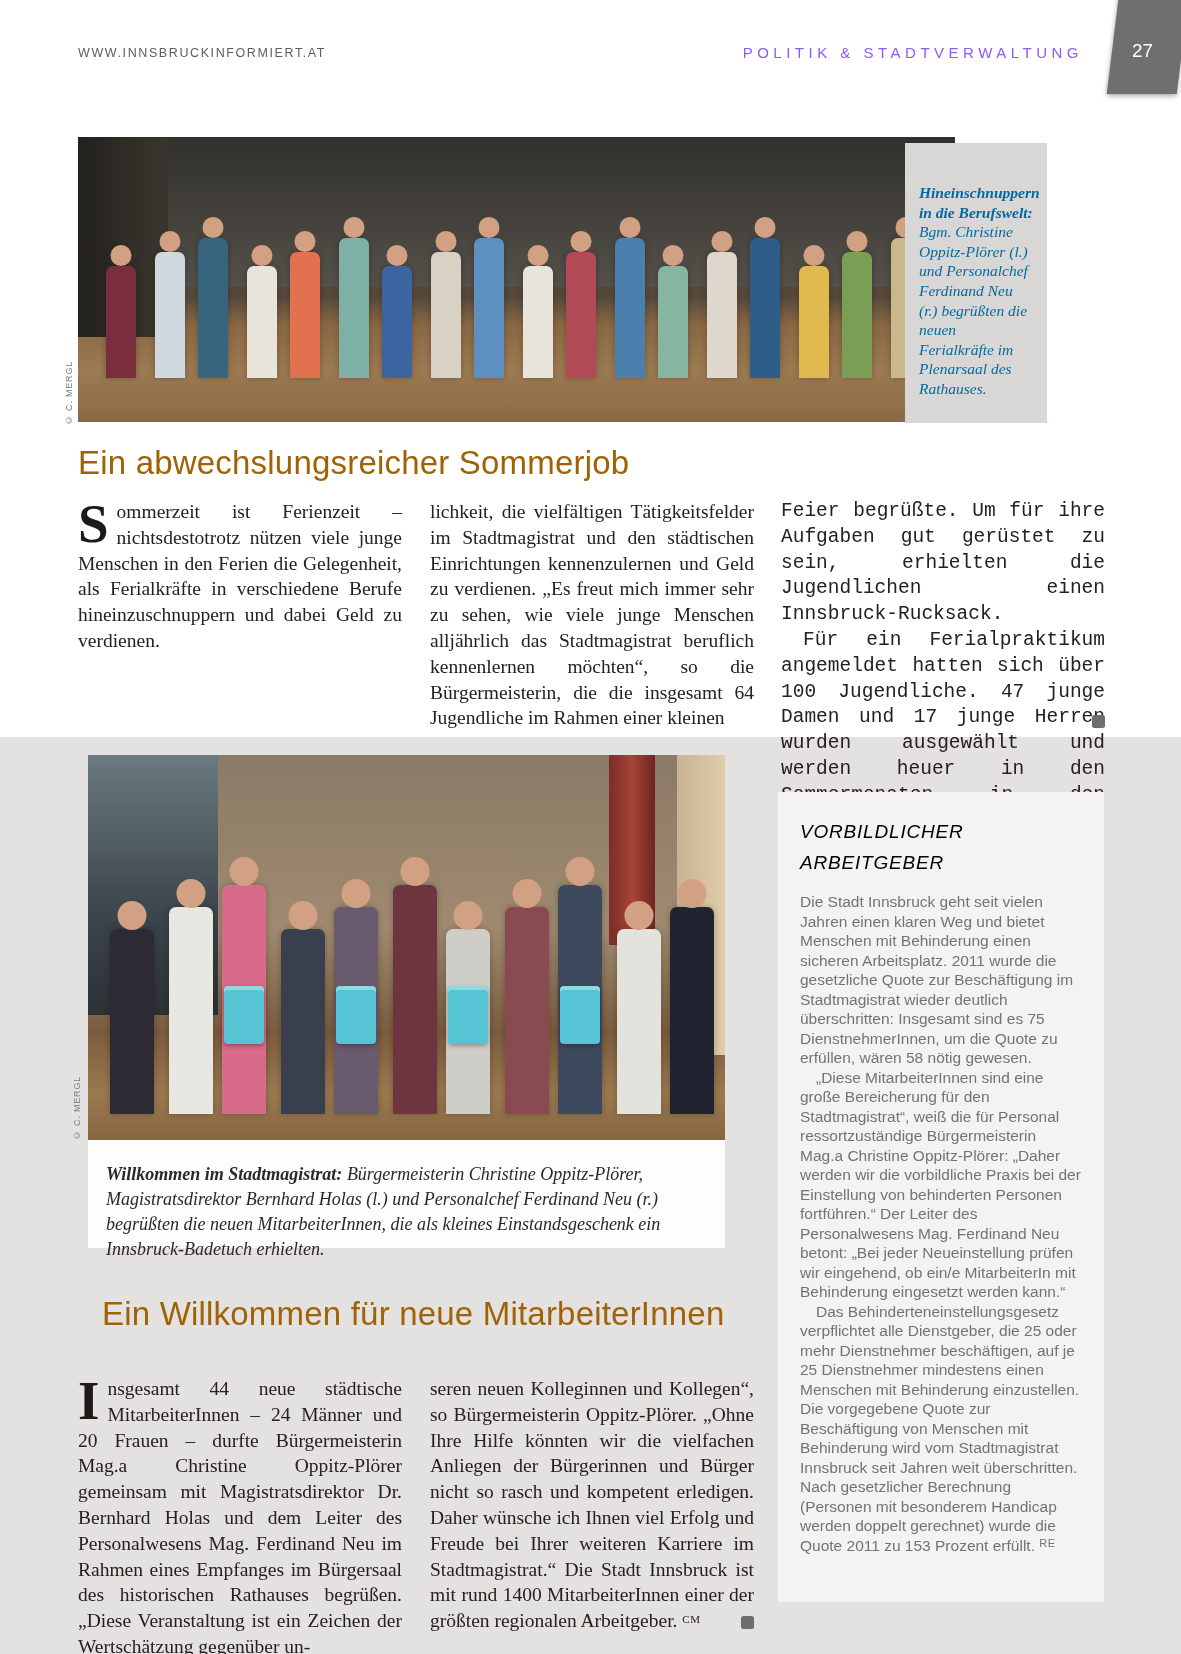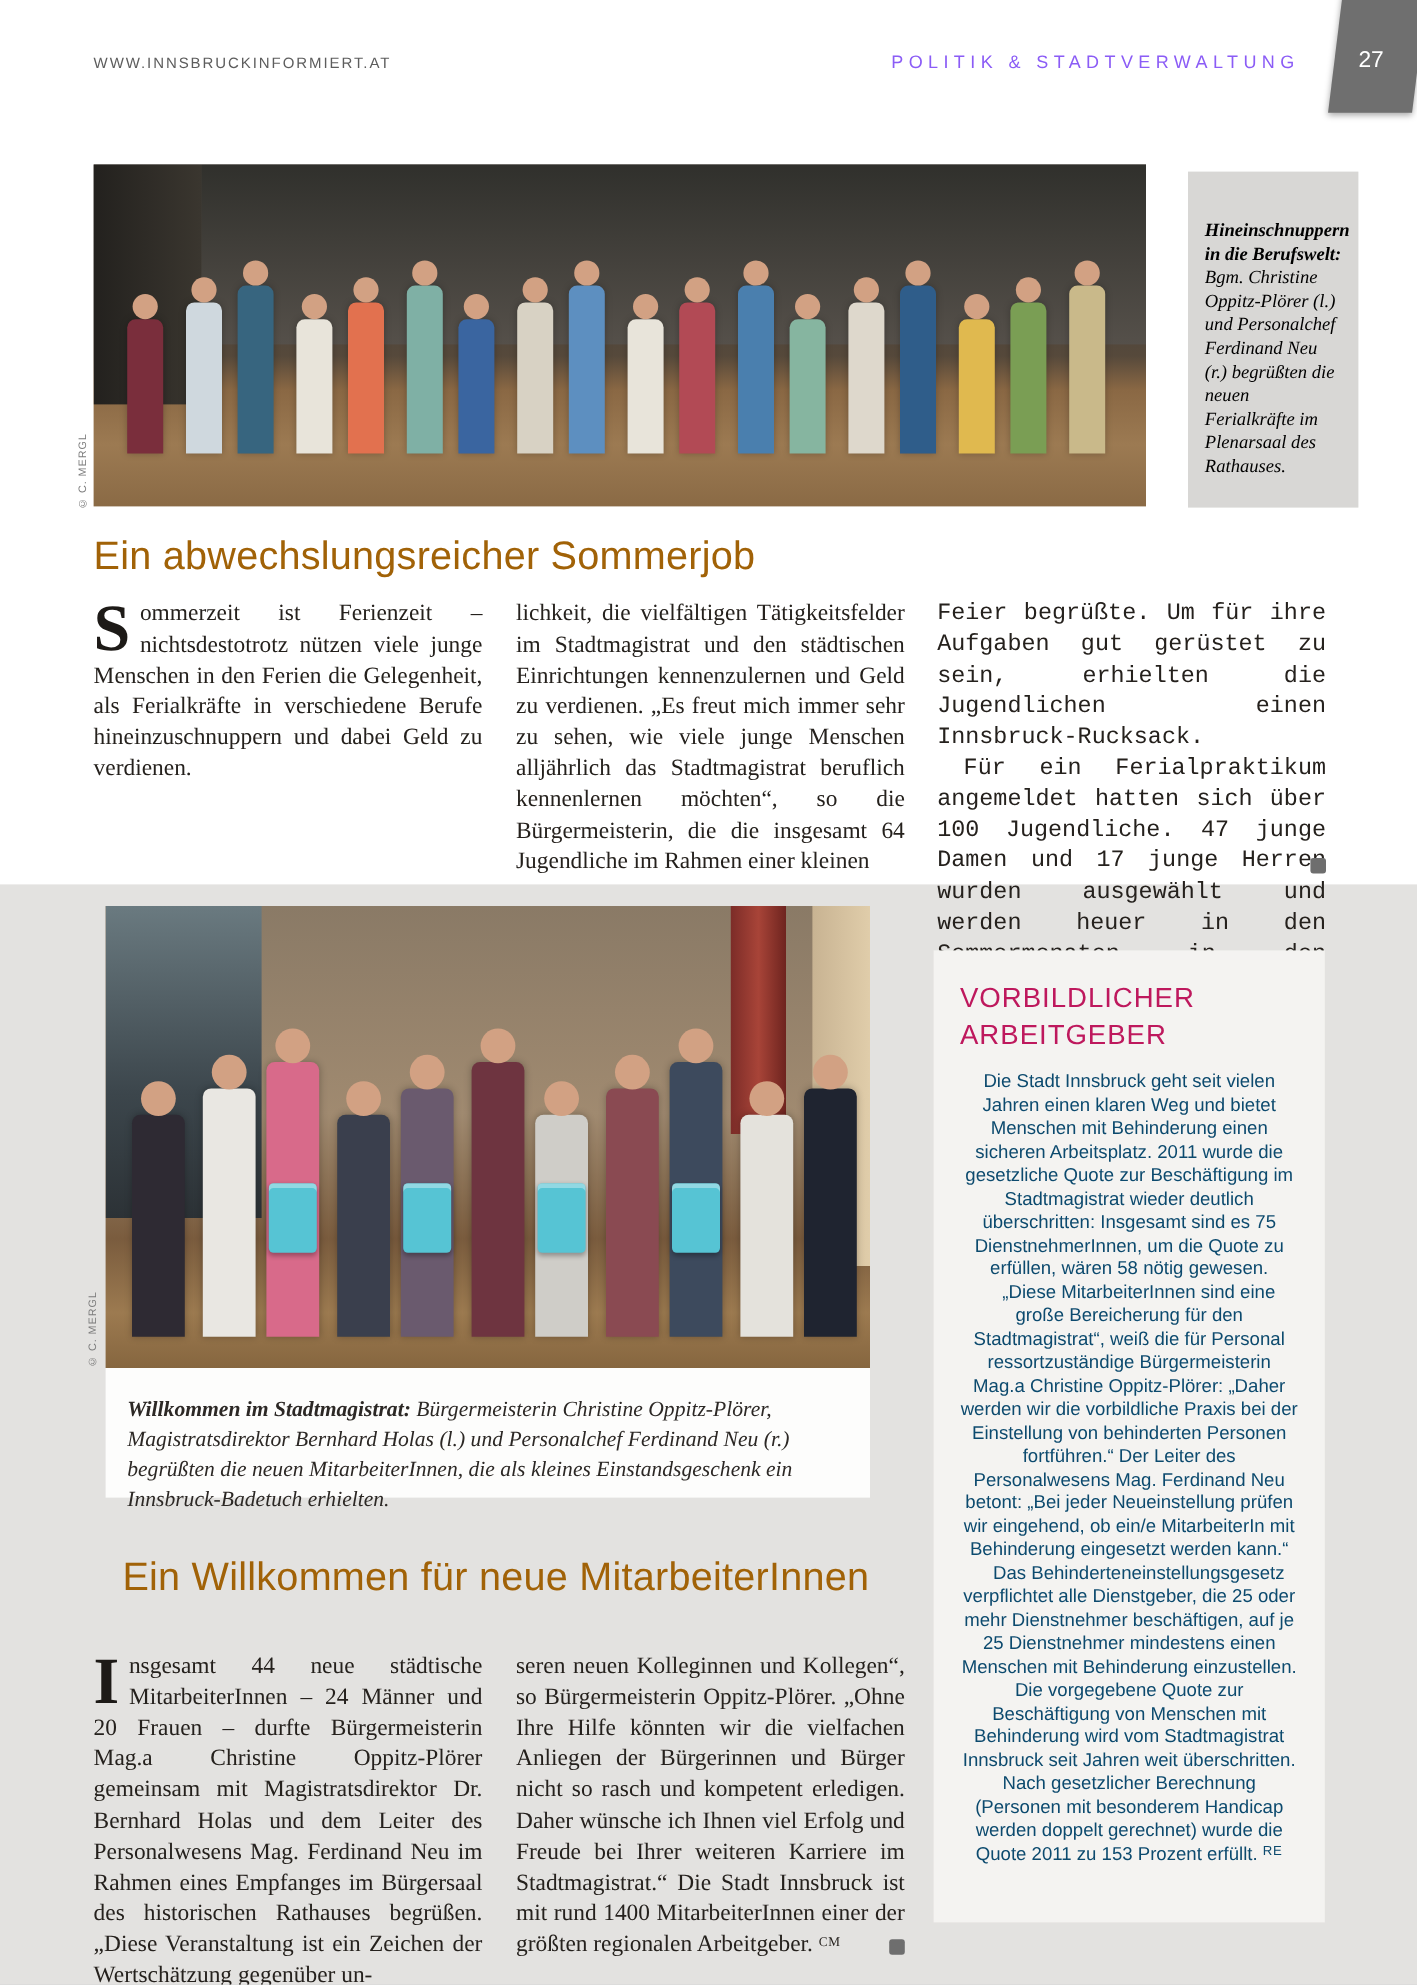--- a/index.html
+++ b/index.html
@@ -55,24 +55,24 @@
   .towel{position:absolute; background:#56c4d4; border-radius:4px;
     box-shadow:inset 0 4px 0 rgba(255,255,255,.35), 0 2px 4px rgba(0,0,0,.3);}
   .credit{
     position:absolute; color:#7c7c7c; font-size:9px; letter-spacing:.8px;
     writing-mode:vertical-rl; transform:rotate(180deg);
   }
   .credit1{left:64px; top:330px; height:95px;}
   .credit2{left:72px; top:1040px; height:100px;}
   
   .cap-box{
-    position:absolute; left:990px; top:143px; width:142px; height:280px;
+    position:absolute; left:905px; top:143px; width:142px; height:280px;
     background:#d8d7d5; padding:40px 14px 0 14px; box-sizing:border-box;
     font-family:"Liberation Serif", serif; font-style:italic;
-    font-size:15.5px; line-height:19.6px; color:#000000;
+    font-size:15.5px; line-height:19.6px; color:#0369a1;
   }
   .cap-box b{font-weight:bold;}
   
   .headline{
     position:absolute; left:78px; color:#a16207;
     font-size:33px; font-weight:400; letter-spacing:.2px;
   }
   .headline1{top:444px;}
   .headline2{top:1295px;margin-left:24px;}
   
@@ -107,26 +107,26 @@
     font-family:"Liberation Serif", serif; font-style:italic;
     font-size:18px; line-height:25px; color:#2c2825;
   }
   .cap-strip b{font-weight:bold;}
   
   .side-box{
     position:absolute; left:778px; top:792px; width:326px; height:810px;
     background:#f4f3f1; padding:24px 22px 0 22px; box-sizing:border-box;
   }
   .side-title{
-    font-size:23px; line-height:31px; letter-spacing:.8px; color:#be185d;
-    margin:0 0 14px 0; font-weight:400;
+    font-size:19px; line-height:31px; letter-spacing:.8px; color:#000000;
+    margin:0 0 14px 0; font-weight:400;font-style:italic;
   }
   .side-body p{
-    margin:0; font-size:15.5px; line-height:19.5px; color:#0c4a6e;
-    text-align:center;
+    margin:0; font-size:15.5px; line-height:19.5px; color:#737373;
+    text-align:left;
   }
   .side-body p.ind{text-indent:16px;}
 </style>
 </head>
 <body>
 
 <div class="page">
 
   <div class="hdr-url">WWW.INNSBRUCKINFORMIERT.AT</div>
   <div class="hdr-section">POLITIK &amp; STADTVERWALTUNG</div>

